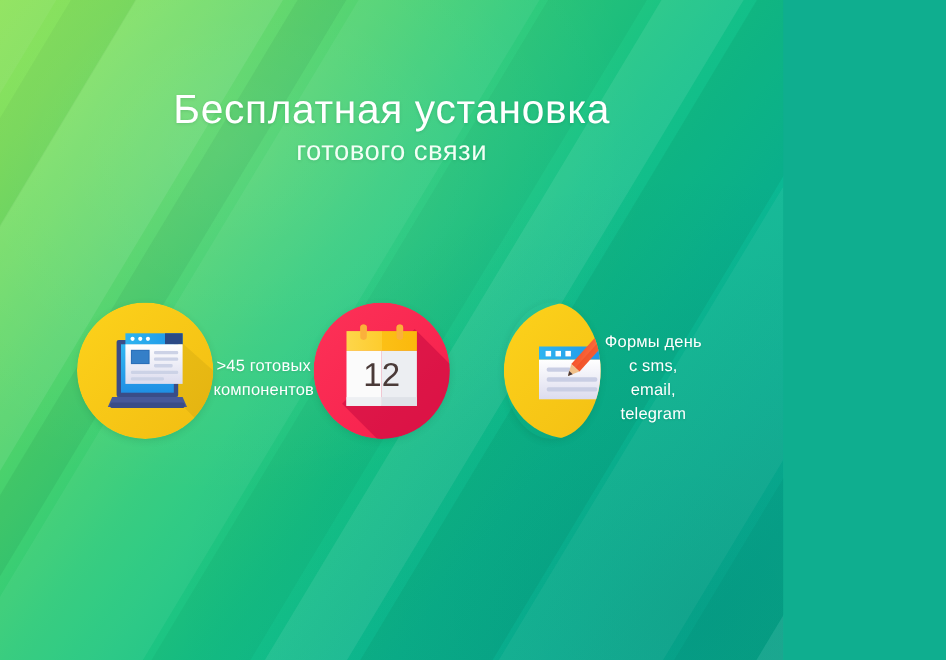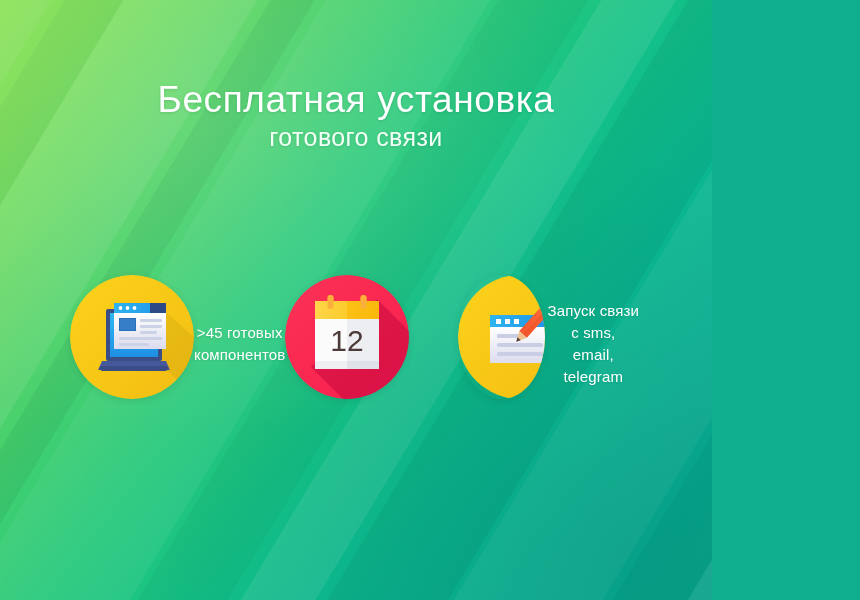--- a/index.html
+++ b/index.html
@@ -293,18 +293,18 @@
 
             <rect x="57.5" y="20" width="10" height="38" fill="url(#pen3)"></rect>
             <rect x="62.5" y="20" width="5" height="38" fill="#e8441f" opacity="0.45"></rect>
 
             <path d="M57.5,58 L67.5,58 L62.5,68 Z" fill="#f0c08a"></path>
 
             <path d="M60.3,64 L64.7,64 L62.5,68 Z" fill="#4a3a38"></path>
           </g>
         </svg>
       </div>
-      <div class="caption">Запуск связи с sms,
+      <div class="caption">Формы день с sms,
 email, telegram</div>
     </div>
 
   </div>
 </div>
 
 </body></html>

